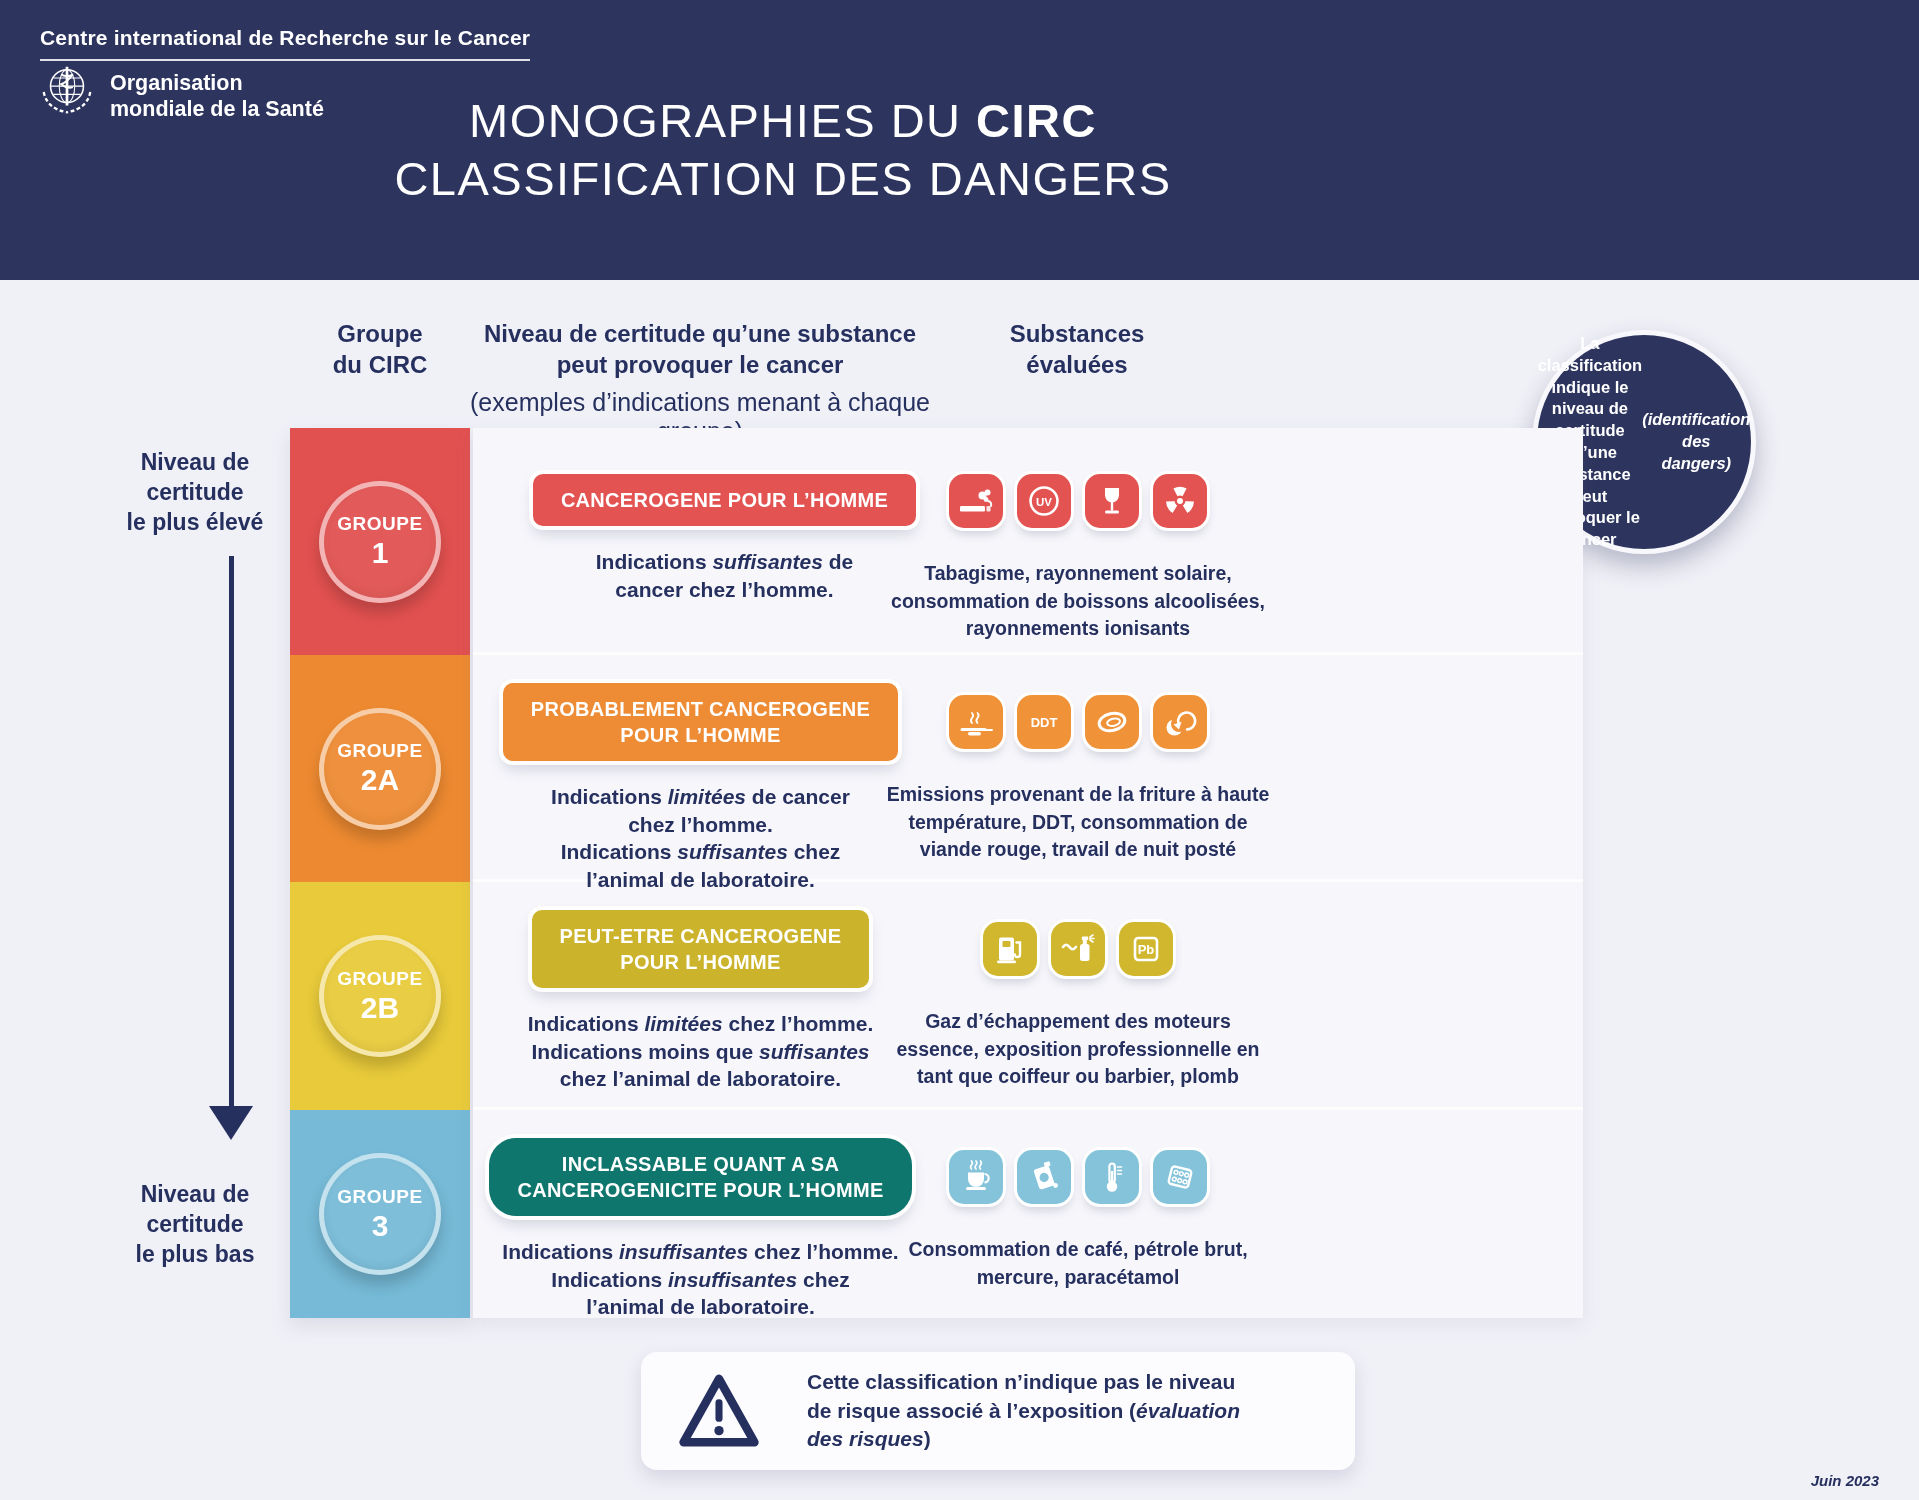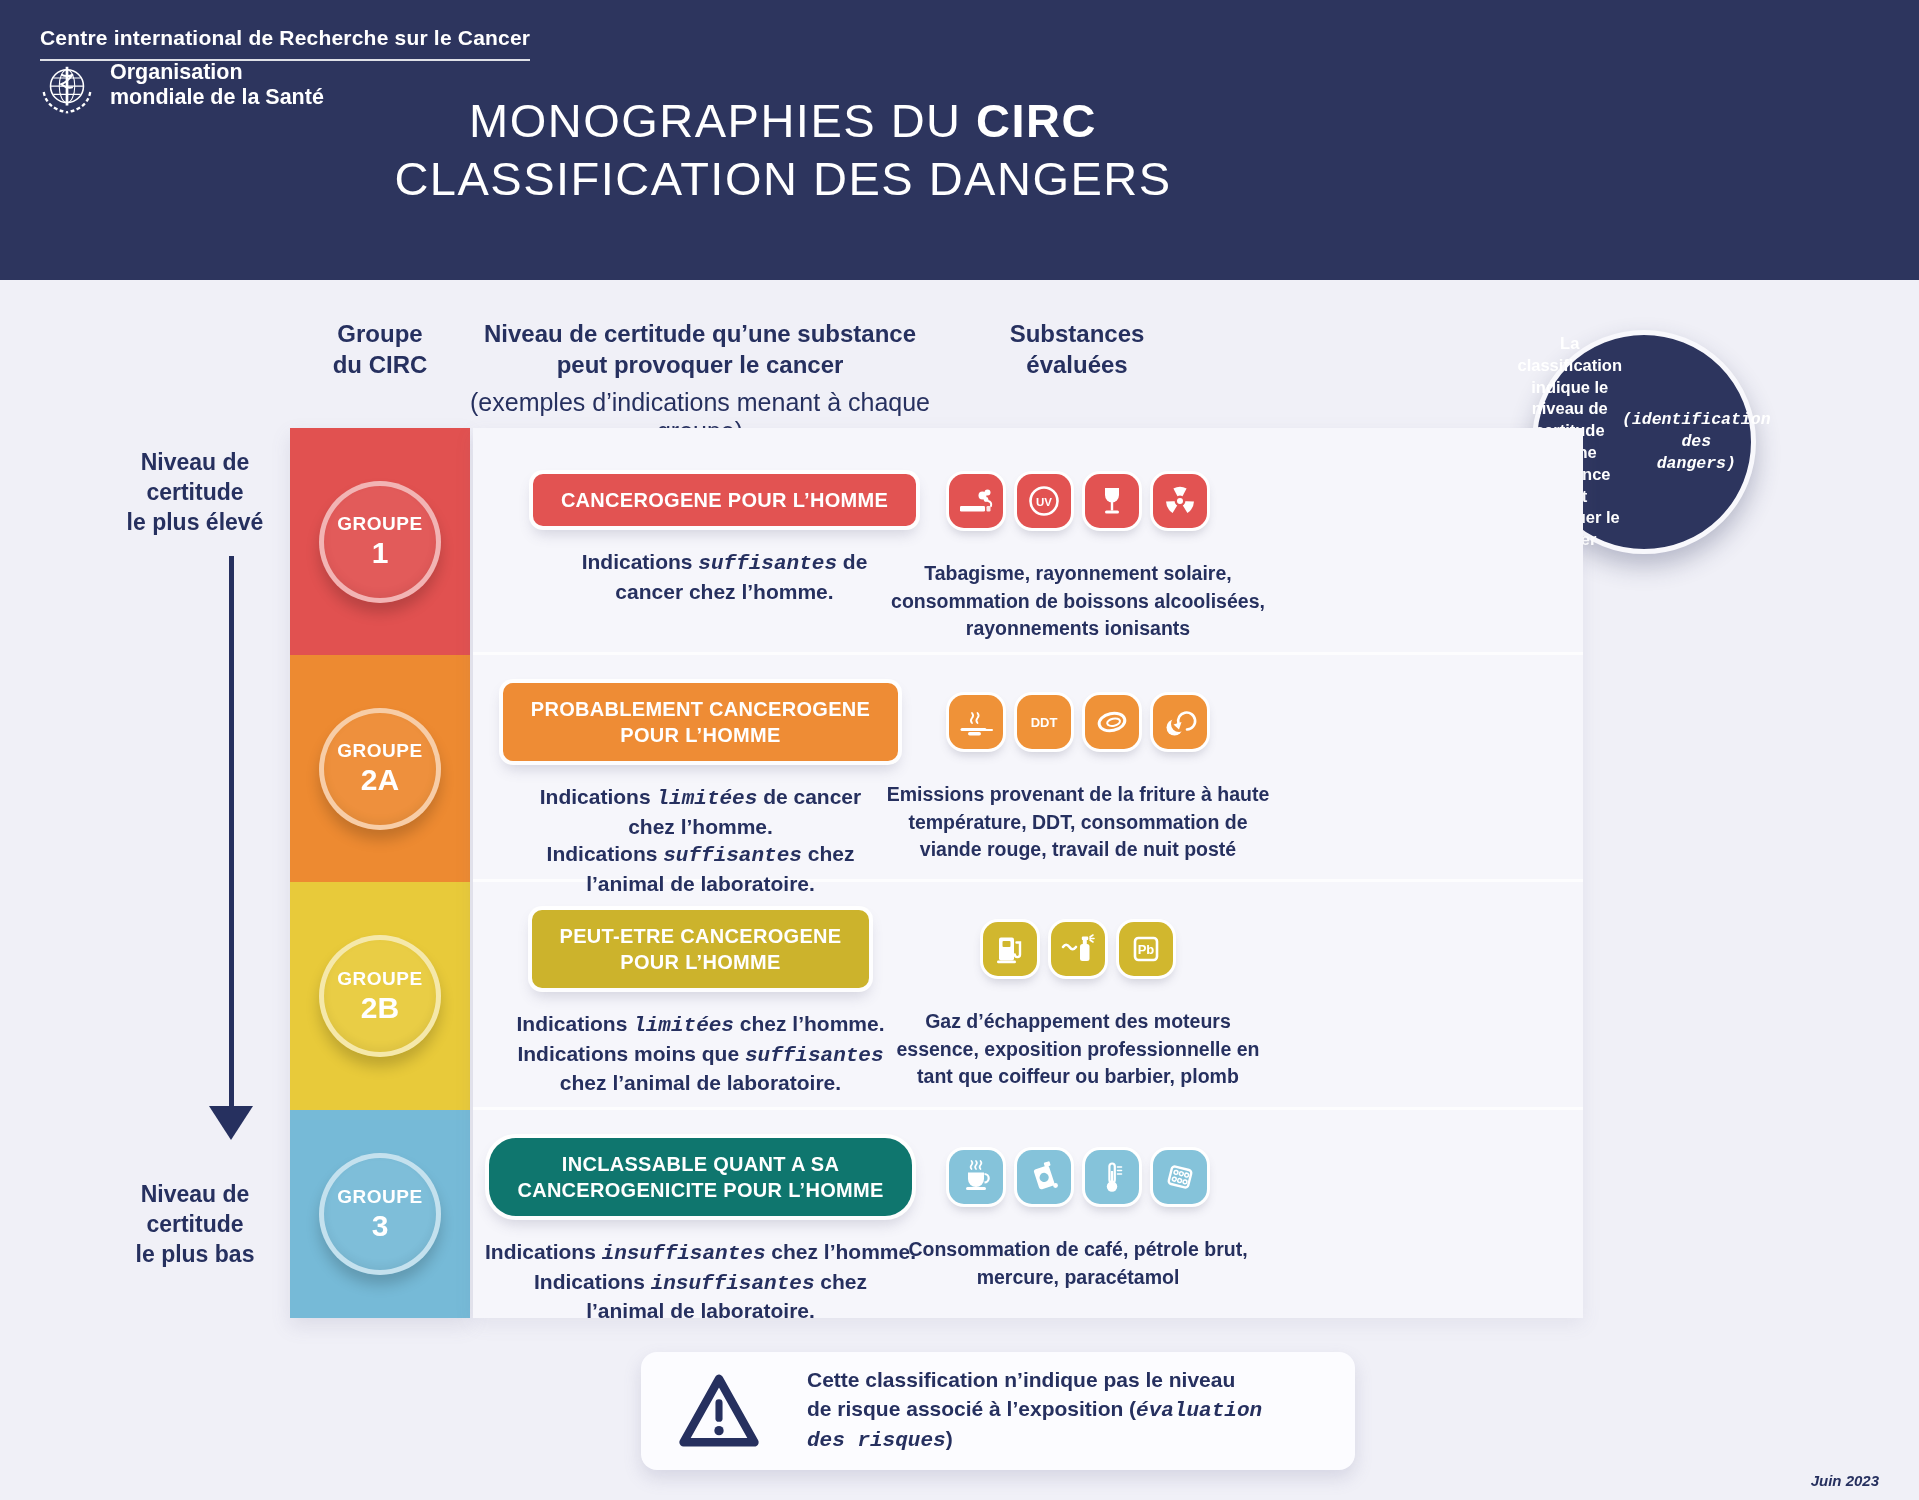--- a/index.html
+++ b/index.html
@@ -3,21 +3,21 @@
 <meta charset="utf-8">
 <style>
   * { margin:0; padding:0; box-sizing:content-box; }
   html,body { background:#e8e8f0; }
   .page{position:relative;width:1919px;height:1500px;background:#f0f0f7;overflow:hidden;
         font-family:"Liberation Sans",sans-serif;color:#26305f;}
   
   .hdr{position:absolute;left:0;top:0;width:1919px;height:280px;background:#2d355e;color:#fff;}
   .iarc{position:absolute;left:40px;top:26px;font-size:21px;font-weight:bold;letter-spacing:.2px;
         padding-bottom:9px;border-bottom:2px solid rgba(255,255,255,.85);}
-  .who{position:absolute;left:36px;top:60px;display:flex;gap:12px;align-items:flex-start;}
+  .who{position:absolute;left:36px;top:60px;display:flex;gap:12px;align-items:flex-end;}
   .who-txt{font-size:21.5px;font-weight:bold;line-height:1.18;white-space:pre-line;}
   .title{position:absolute;left:0;top:92px;width:1566px;text-align:center;font-size:47px;
          line-height:1.23;letter-spacing:1.5px;font-weight:normal;color:#fff;}
   .title b{font-weight:bold;}
   
   .colh{position:absolute;text-align:center;font-weight:bold;font-size:24px;line-height:1.3;white-space:pre-line;}
   #groupH{left:290px;top:318px;width:180px;}
   #certH{left:470px;top:318px;width:460px;}
   #certSub{position:absolute;left:450px;top:388px;width:500px;text-align:center;font-size:25px;white-space:pre-line;}
   #subsH{left:917px;top:318px;width:320px;}
@@ -52,21 +52,21 @@
   .mid{position:absolute;left:0;top:0;width:455px;display:flex;flex-direction:column;align-items:center;box-sizing:border-box;}
   .right{position:absolute;left:390px;top:0;width:430px;display:flex;flex-direction:column;align-items:center;box-sizing:border-box;}
   .badge{color:#fff;font-weight:bold;font-size:20px;line-height:1.3;text-align:center;
          padding:13px 28px;border-radius:10px;letter-spacing:.3px;white-space:pre-line;
          box-shadow:0 0 0 4px rgba(255,255,255,.95),0 8px 14px rgba(80,80,120,.22);}
   .desc{margin-top:22px;font-size:21px;font-weight:bold;text-align:center;line-height:1.32;white-space:pre-line;}
   .subs{margin-top:32px;font-size:19.5px;font-weight:bold;text-align:center;line-height:1.42;white-space:pre-line;}
   .tiles{display:flex;gap:14px;justify-content:center;}
   .tile{width:54px;height:54px;border-radius:15px;display:flex;align-items:center;justify-content:center;
         box-shadow:0 0 0 3px #fff,0 6px 10px rgba(90,90,120,.25);}
-  .it{font-style:italic;font-family:Liberation Mono, monospace;}
+  .it{font-style:italic;}
   
   #warnBox{position:absolute;left:641px;top:1352px;width:714px;height:118px;background:#fcfcff;
            border-radius:16px;box-shadow:0 8px 18px rgba(110,110,150,.2);display:flex;align-items:center;
            padding:0 36px;gap:46px;box-sizing:border-box;}
   #warnText{font-size:21px;font-weight:bold;line-height:1.38;white-space:pre-line;}
   #date{position:absolute;right:40px;top:1472px;font-size:15px;font-weight:bold;font-style:italic;color:#26305f;}
 </style>
 </head>
 <body>
 

